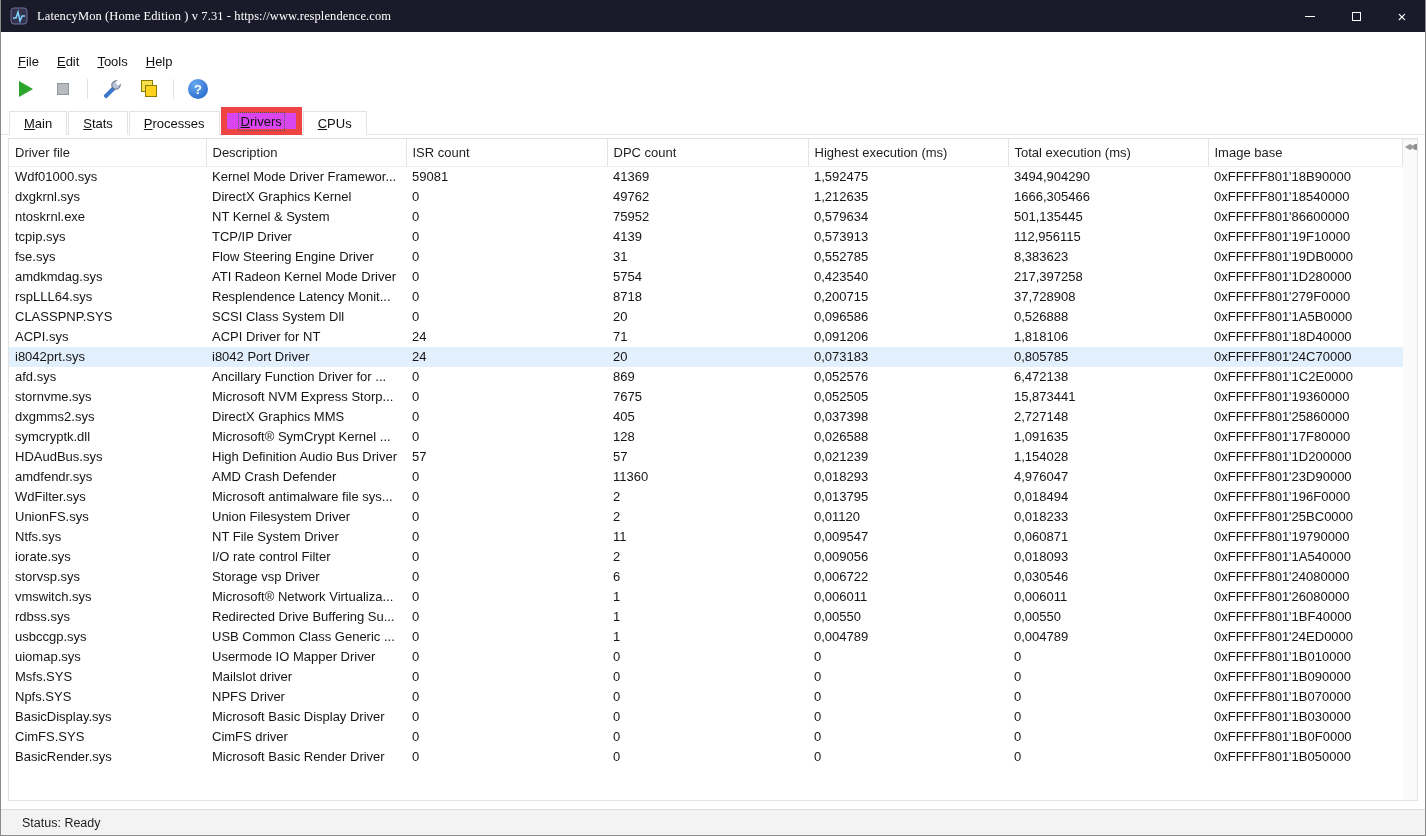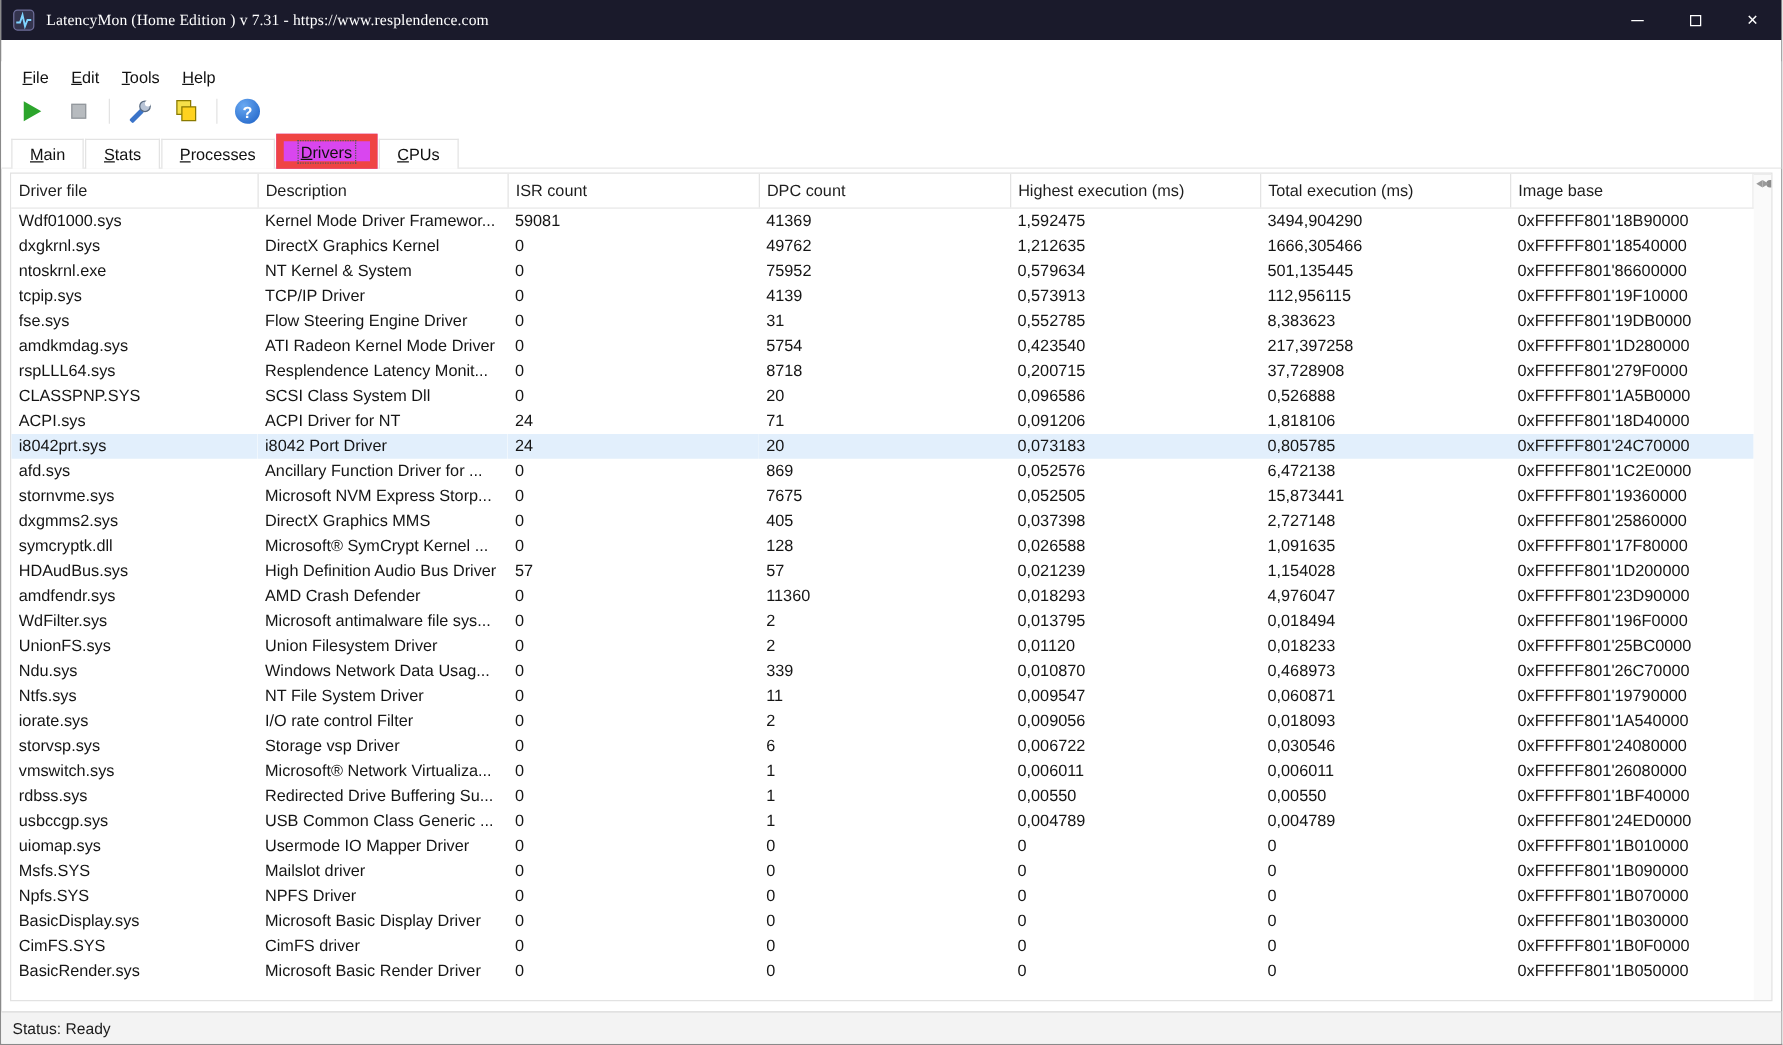--- a/index.html
+++ b/index.html
@@ -46,21 +46,21 @@
   tbody tr.selected td { background:#e2effc; }
 
   
   .hscrollbar { flex:0 0 14px; position:relative; background:#fafafa; border-top:1px solid #ececec; }
   .hthumb { position:absolute; top:4px; left:10px; width:56%; height:6px; background:#8d8d8d; border-radius:3px; }
   .scroll-arrow { position:absolute; top:4px; width:0; height:0; border-top:3.5px solid transparent; border-bottom:3.5px solid transparent; }
   .scroll-arrow.left  { left:2px;  border-right:5px solid #9a9a9a; }
   .scroll-arrow.right { right:2px; border-left:5px solid #9a9a9a; }
 
   
-  .statusbar { flex:0 0 26px; background:#f3f3f3; border-top:1px solid #dadada; display:flex; align-items:center; padding-left:9px; font-size:12.5px; color:#1c1c1c; }
+  .statusbar { flex:0 0 26px; background:#f3f3f3; border-top:1px solid #dadada; display:flex; align-items:center; padding-left:21px; font-size:12.5px; color:#1c1c1c; }
 </style>
 </head>
 <body>
 
 <div class="window">
 
   <div class="titlebar">
     <svg class="app-icon" viewBox="0 0 18 18">
       <rect x="1" y="1" width="16" height="16" rx="3" fill="#34344e" stroke="#6e6e9a"></rect>
       <polyline points="3,11 6,11 8,5 10,14 12,9 15,9" fill="none" stroke="#7fd4ff" stroke-width="1.5"></polyline>
@@ -311,29 +311,20 @@
             <tr>
               <td>UnionFS.sys</td>
               <td>Union Filesystem Driver</td>
               <td>0</td>
               <td>2</td>
               <td>0,01120</td>
               <td>0,018233</td>
               <td>0xFFFFF801'25BC0000</td>
             </tr>
             <tr>
-              <td>Ndu.sys</td>
-              <td>Windows Network Data Usag...</td>
-              <td>0</td>
-              <td>339</td>
-              <td>0,010870</td>
-              <td>0,468973</td>
-              <td>0xFFFFF801'26C70000</td>
-            </tr>
-            <tr>
               <td>Ntfs.sys</td>
               <td>NT File System Driver</td>
               <td>0</td>
               <td>11</td>
               <td>0,009547</td>
               <td>0,060871</td>
               <td>0xFFFFF801'19790000</td>
             </tr>
             <tr>
               <td>iorate.sys</td>

